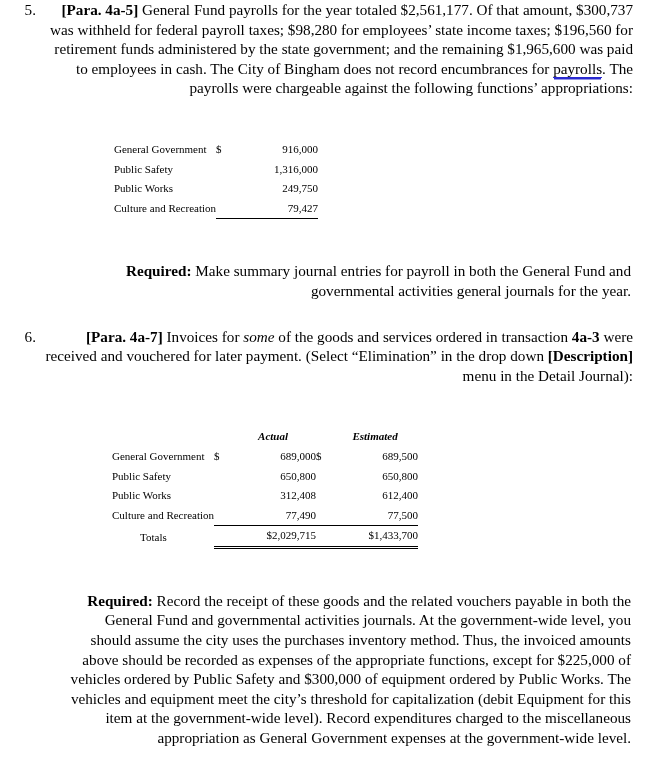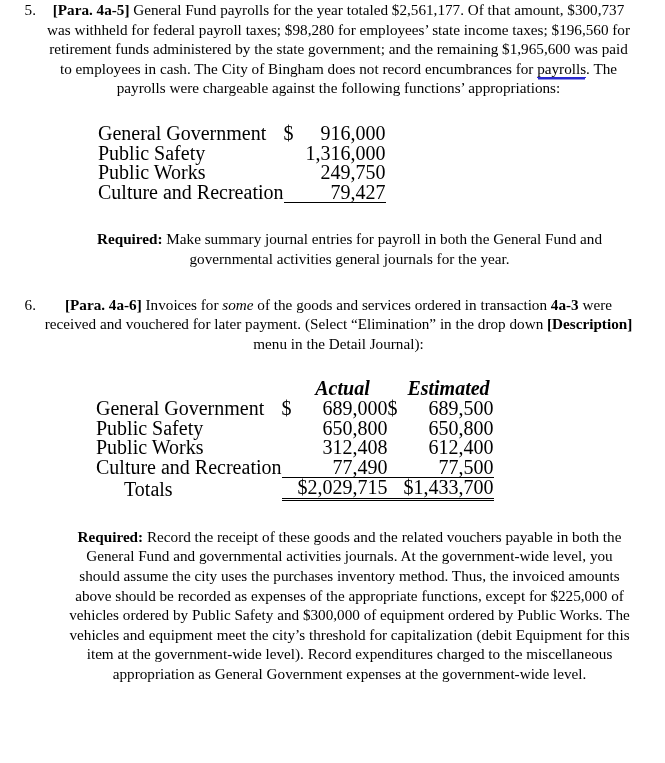--- a/index.html
+++ b/index.html
@@ -31,38 +31,38 @@
   }
   .item-number {
     position: absolute;
     left: 14px;
     top: 0;
     width: 22px;
     text-align: right;
   }
   .para {
     margin: 0;
-    text-align: center;
+    text-align: right;
     padding-right: 32px;
   }
   .b { font-weight: bold; }
   .i { font-style: italic; }
 
   
   .grammar {
     border-bottom: 1.5px solid #2a2ad0;
     box-shadow: 0 2.5px 0 -1px #2a2ad0;
     padding-bottom: 0px;
   }
 
   
   .fin-table {
     border-collapse: collapse;
-    margin: 0;
-    font-size: 20px;
+    margin: 16px;
+    font-size: 11px;
     line-height: 19.6px;
   }
   .fin-table td {
     padding: 0;
     vertical-align: bottom;
     white-space: nowrap;
   }
   .lbl {
     text-align: left;
     padding-right: 10px;
@@ -147,21 +147,21 @@
   <div class="spacer-lg"></div>
 
   <div class="req-block">
     <p class="para" style="padding-right:0;"><span class="b">Required:</span><span> Make summary journal entries for payroll in both the General Fund and governmental activities general journals for the year.</span></p>
   </div>
 
   <div class="spacer-lg"></div>
 
   <div class="item">
     <span class="item-number">6.</span>
-    <p class="para"><span class="b">[Para. 4a-6]</span><span> Invoices for </span><span class="i">some</span><span> of the goods and services ordered in transaction </span><span class="b">4a-3</span><span> were received and vouchered for later payment. (Select “Elimination” in the drop down </span><span class="b">[Description]</span><span> menu in the Detail Journal):</span></p>
+    <p class="para"><span class="b">[Para. 4a-7]</span><span> Invoices for </span><span class="i">some</span><span> of the goods and services ordered in transaction </span><span class="b">4a-3</span><span> were received and vouchered for later payment. (Select “Elimination” in the drop down </span><span class="b">[Description]</span><span> menu in the Detail Journal):</span></p>
   </div>
 
   <div class="spacer-lg"></div>
 
   <div class="tbl-wrap-2">
     <table class="fin-table">
       <tbody>
         <tr>
           <td class="lbl"></td>
           <td class="cur"></td>

